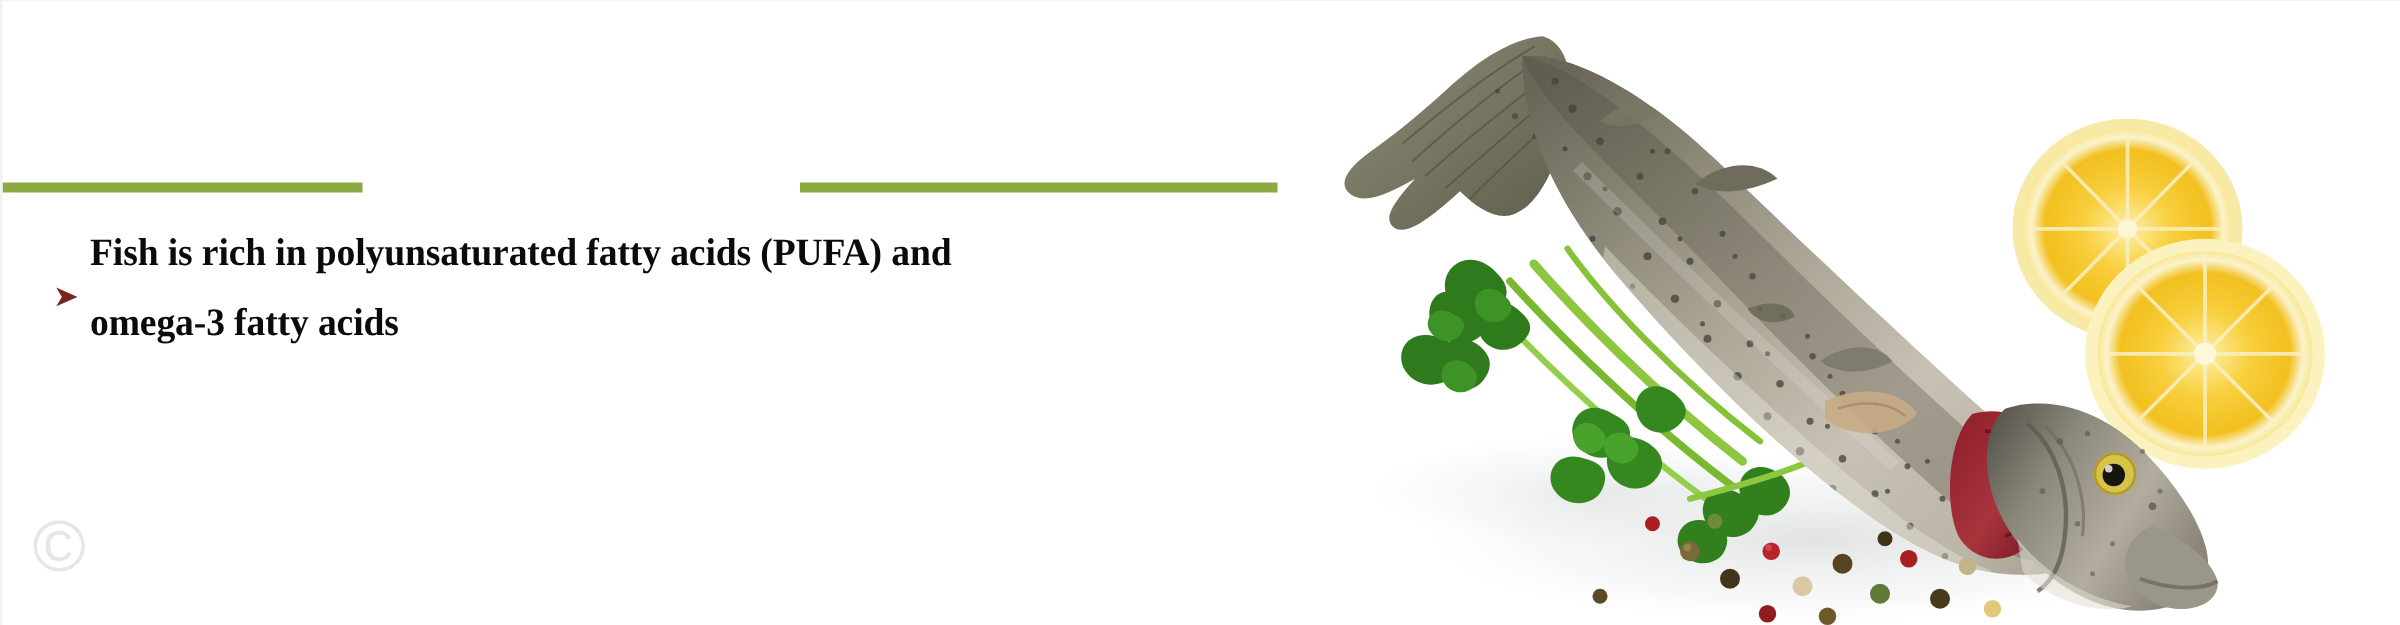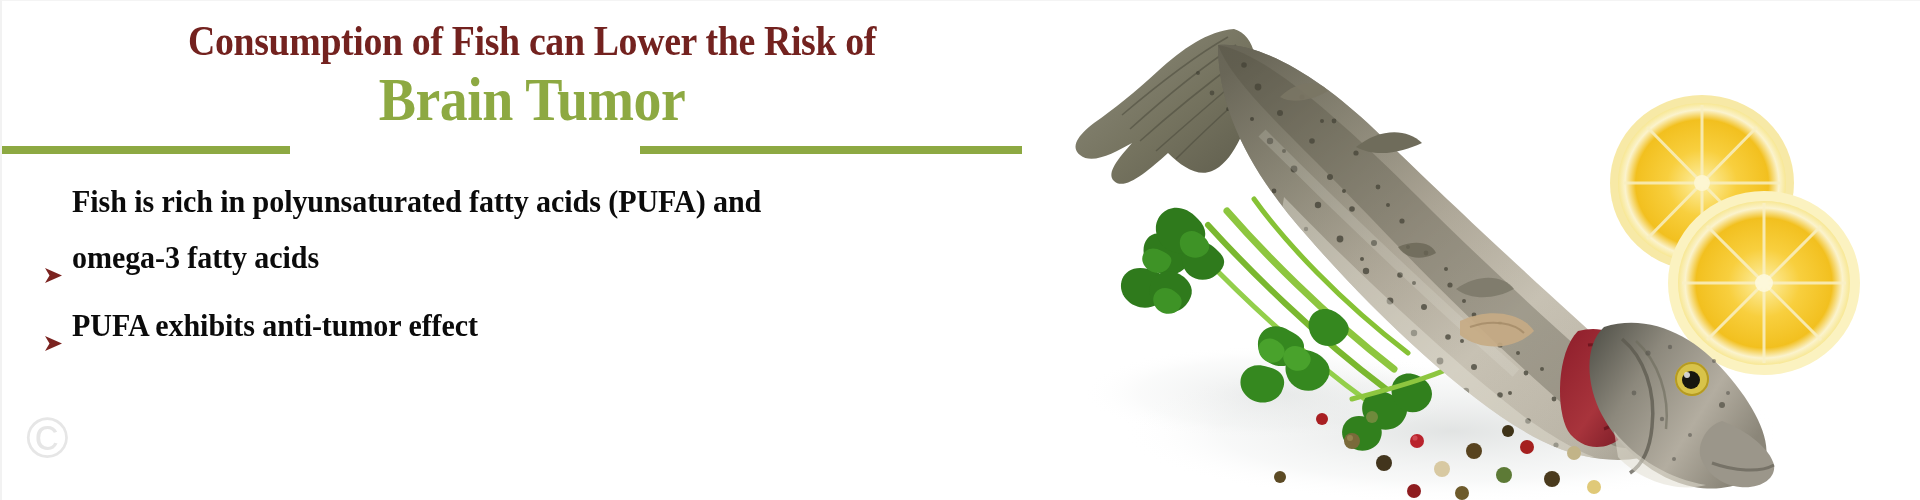--- a/index.html
+++ b/index.html
@@ -73,21 +73,21 @@
 
   
   #bullets {
     position: absolute;
     left: 38px;
     top: 173px;
     width: 1020px;
   }
   .bullet-row {
     display: flex;
-    align-items: flex-end;
+    align-items: center;
     margin-bottom: 14px;
   }
   .bullet-marker {
     flex: 0 0 auto;
     width: 32px;
     color: #7b2320;
     font-size: 24px;
     line-height: 44px;
     text-align: left;
     padding-left: 3px;
@@ -134,50 +134,38 @@
     overflow: hidden;
     background: #ffffff;
   }
   #photo svg { display: block; }
 </style>
 </head>
 <body>
 
 <div id="canvas">
 
-  <div id="headline-block">
-    <div id="title-line1">Consumption of Fish can Lower the Risk of</div>
-    <div id="title-line2">Brain Tumor</div>
-  </div>
 
   <div id="green-rule"></div>
   <div id="rule-mask"></div>
 
   <div id="bullets">
 
     <div class="bullet-row two-line">
       <div class="bullet-marker">
         <svg width="22" height="20" viewBox="0 0 22 20" aria-hidden="true">
           <path d="M2 2 L19 9.6 L2 17 L6.5 9.6 Z" fill="#7b2320"></path>
         </svg>
       </div>
       <div class="bullet-text">
         <div>Fish is rich in polyunsaturated fatty acids (PUFA) and</div>
         <div>omega-3 fatty acids</div>
       </div>
     </div>
 
-    <div class="bullet-row tight">
-      <div class="bullet-marker">
-        <svg width="22" height="20" viewBox="0 0 22 20" aria-hidden="true">
-          <path d="M2 2 L19 9.6 L2 17 L6.5 9.6 Z" fill="#7b2320"></path>
-        </svg>
-      </div>
-      <div class="bullet-text">PUFA exhibits anti-tumor effect</div>
-    </div>
 
 
   </div>
 
   <div id="watermark">
     <span class="wm-copy">©</span>
   </div>
 
   <div id="photo">
     <svg width="900" height="500" viewBox="0 0 900 500" aria-hidden="true">

